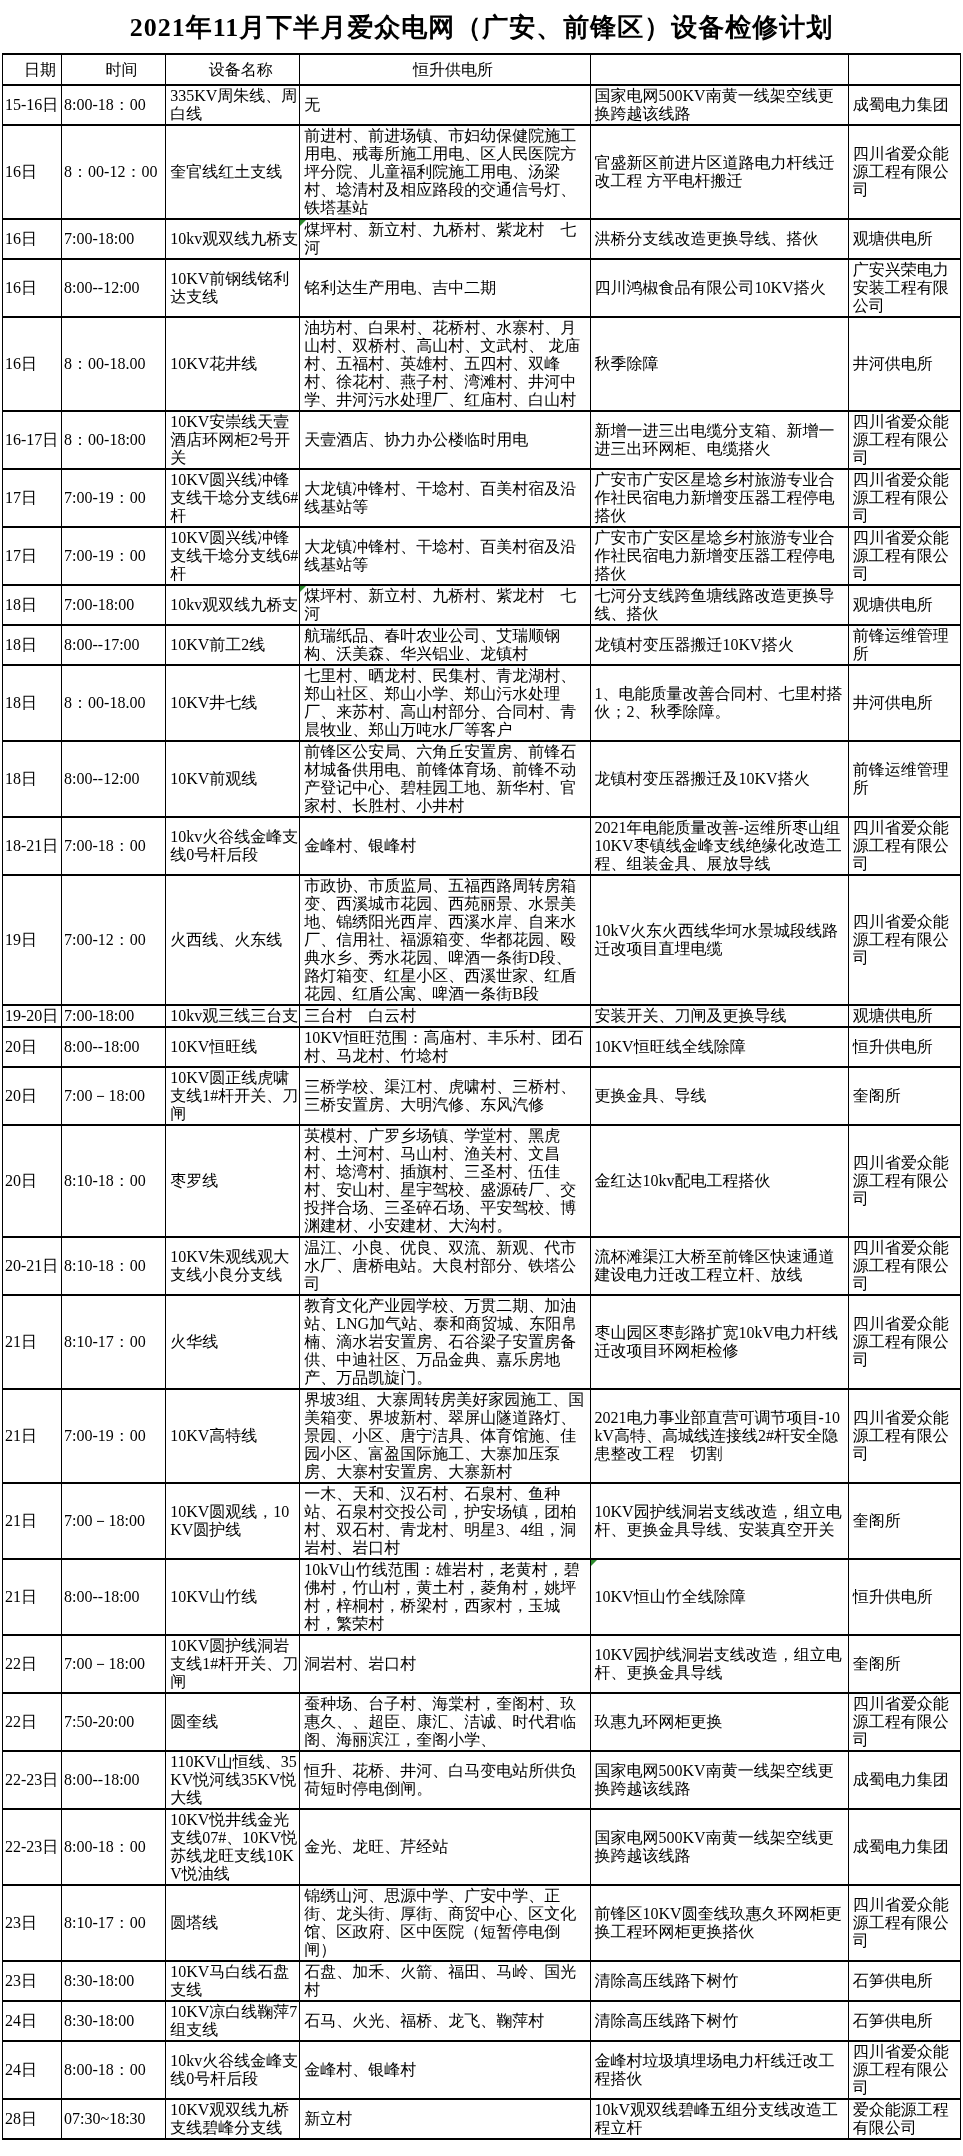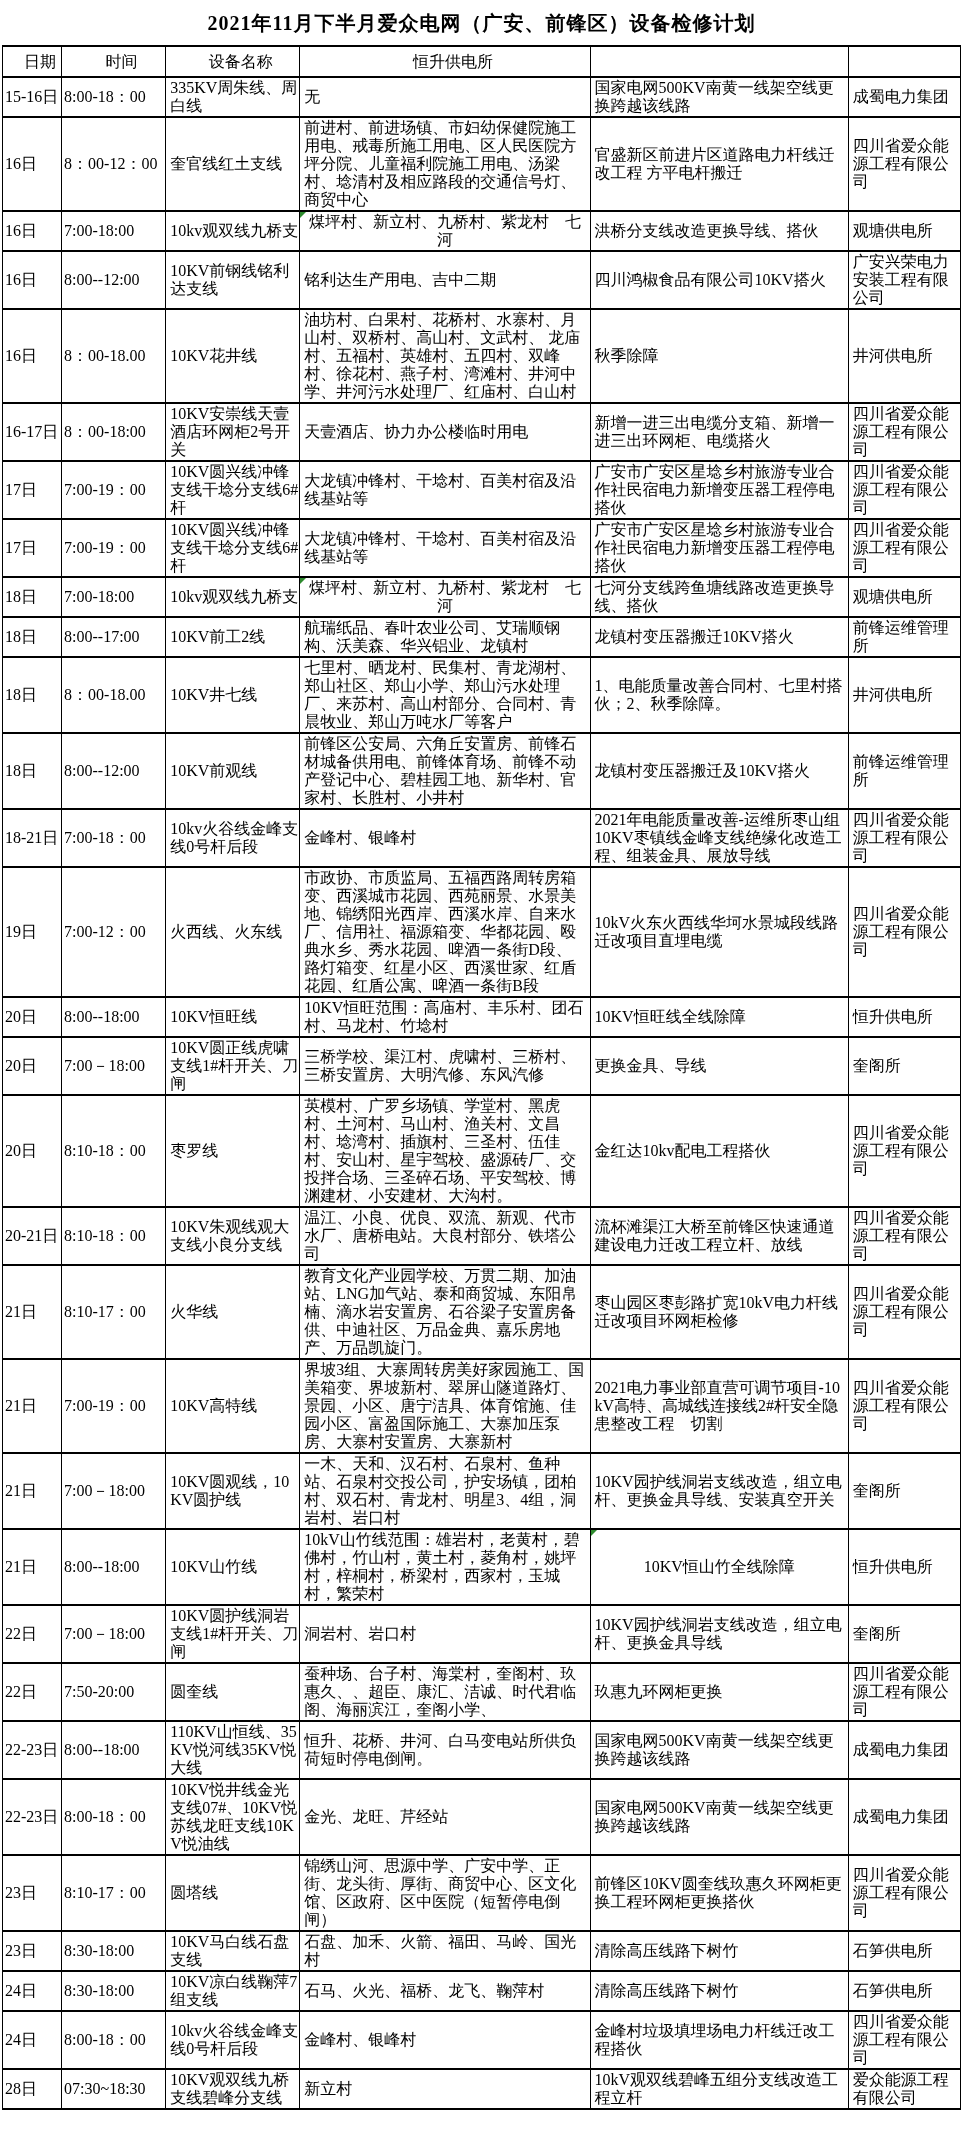--- a/index.html
+++ b/index.html
@@ -1,36 +1,36 @@
 <!DOCTYPE html>
 <html lang="zh" style="--marker: #2e8b2e;"><head>
 <meta charset="utf-8">
 <style>
   html,body{margin:0;padding:0;background:#ffffff;color:#000;}
   body{width:963px;font-family:"Liberation Serif","DejaVu Serif",serif;}
   .page-title{
-    width:963px;text-align:center;font-size:20px;font-weight:bold;
+    width:963px;text-align:center;font-size:26px;font-weight:bold;
     padding:10px 0 8px 0;letter-spacing:1px;
   }
   table.sched{
     border-collapse:collapse;table-layout:fixed;width:959px;margin-left:2px;
   }
   col.c1{width:59px}col.c2{width:104px}col.c3{width:134px}
   col.c4{width:290px}col.c5{width:258px}col.c6{width:112px}
   th,td{
     border-left:1px solid #000;border-right:1px solid #000;
     border-top:2px solid #000;border-bottom:2px solid #000;
     font-size:16px;line-height:18px;padding:1px 4px;
     vertical-align:middle;text-align:left;word-break:break-all;
     overflow:hidden;
   }
   th{font-weight:normal;text-align:center;height:27px;padding-left:20px;}
   td.c-date,td.c-time{white-space:nowrap;padding-left:2px;padding-right:0;}
   td.c-device{padding-right:0;margin-left:41px;}
-  td.has-marker{position:relative;text-align:center;}
+  td.has-marker{position:relative;}
   td.has-marker::before{
     content:"";position:absolute;top:0;left:0;width:0;height:0;
     border-top:6px solid var(--marker,#2e8b2e);
     border-right:6px solid transparent;
   }
 </style>
 </head>
 <body>
 
 <div class="page-title">2021年11月下半月爱众电网（广安、前锋区）设备检修计划</div>
@@ -60,21 +60,21 @@
         <td class="c-time">8:00-18：00</td>
         <td class="c-device">335KV周朱线、周白线</td>
         <td class="c-scope">无</td>
         <td class="c-reason">国家电网500KV南黄一线架空线更换跨越该线路</td>
         <td class="c-unit">成蜀电力集团</td>
       </tr>
       <tr>
         <td class="c-date">16日</td>
         <td class="c-time">8：00-12：00</td>
         <td class="c-device">奎官线红土支线</td>
-        <td class="c-scope">前进村、前进场镇、市妇幼保健院施工用电、戒毒所施工用电、区人民医院方坪分院、儿童福利院施工用电、汤梁村、埝清村及相应路段的交通信号灯、商贸中心</td>
+        <td class="c-scope">前进村、前进场镇、市妇幼保健院施工用电、戒毒所施工用电、区人民医院方坪分院、儿童福利院施工用电、汤梁村、埝清村及相应路段的交通信号灯、铁塔基站</td>
         <td class="c-reason">官盛新区前进片区道路电力杆线迁改工程 方平电杆搬迁</td>
         <td class="c-unit">四川省爱众能源工程有限公司</td>
       </tr>
       <tr>
         <td class="c-date">16日</td>
         <td class="c-time">7:00-18:00</td>
         <td class="c-device">10kv观双线九桥支</td>
         <td class="c-scope has-marker">煤坪村、新立村、九桥村、紫龙村　七河</td>
         <td class="c-reason">洪桥分支线改造更换导线、搭伙</td>
         <td class="c-unit">观塘供电所</td>
@@ -161,20 +161,28 @@
       </tr>
       <tr>
         <td class="c-date">19日</td>
         <td class="c-time">7:00-12：00</td>
         <td class="c-device">火西线、火东线</td>
         <td class="c-scope">市政协、市质监局、五福西路周转房箱变、西溪城市花园、西苑丽景、水景美地、锦绣阳光西岸、西溪水岸、自来水厂、信用社、福源箱变、华都花园、殴典水乡、秀水花园、啤酒一条街D段、路灯箱变、红星小区、西溪世家、红盾花园、红盾公寓、啤酒一条街B段</td>
         <td class="c-reason">10kV火东火西线华坷水景城段线路迁改项目直埋电缆</td>
         <td class="c-unit">四川省爱众能源工程有限公司</td>
       </tr>
       <tr>
+        <td class="c-date">19-20日</td>
+        <td class="c-time">7:00-18:00</td>
+        <td class="c-device">10kv观三线三台支</td>
+        <td class="c-scope">三台村　白云村</td>
+        <td class="c-reason">安装开关、刀闸及更换导线</td>
+        <td class="c-unit">观塘供电所</td>
+      </tr>
+      <tr>
         <td class="c-date">20日</td>
         <td class="c-time">8:00--18:00</td>
         <td class="c-device">10KV恒旺线</td>
         <td class="c-scope">10KV恒旺范围：高庙村、丰乐村、团石村、马龙村、竹埝村</td>
         <td class="c-reason">10KV恒旺线全线除障</td>
         <td class="c-unit">恒升供电所</td>
       </tr>
       <tr>
         <td class="c-date">20日</td>
         <td class="c-time">7:00－18:00</td>

